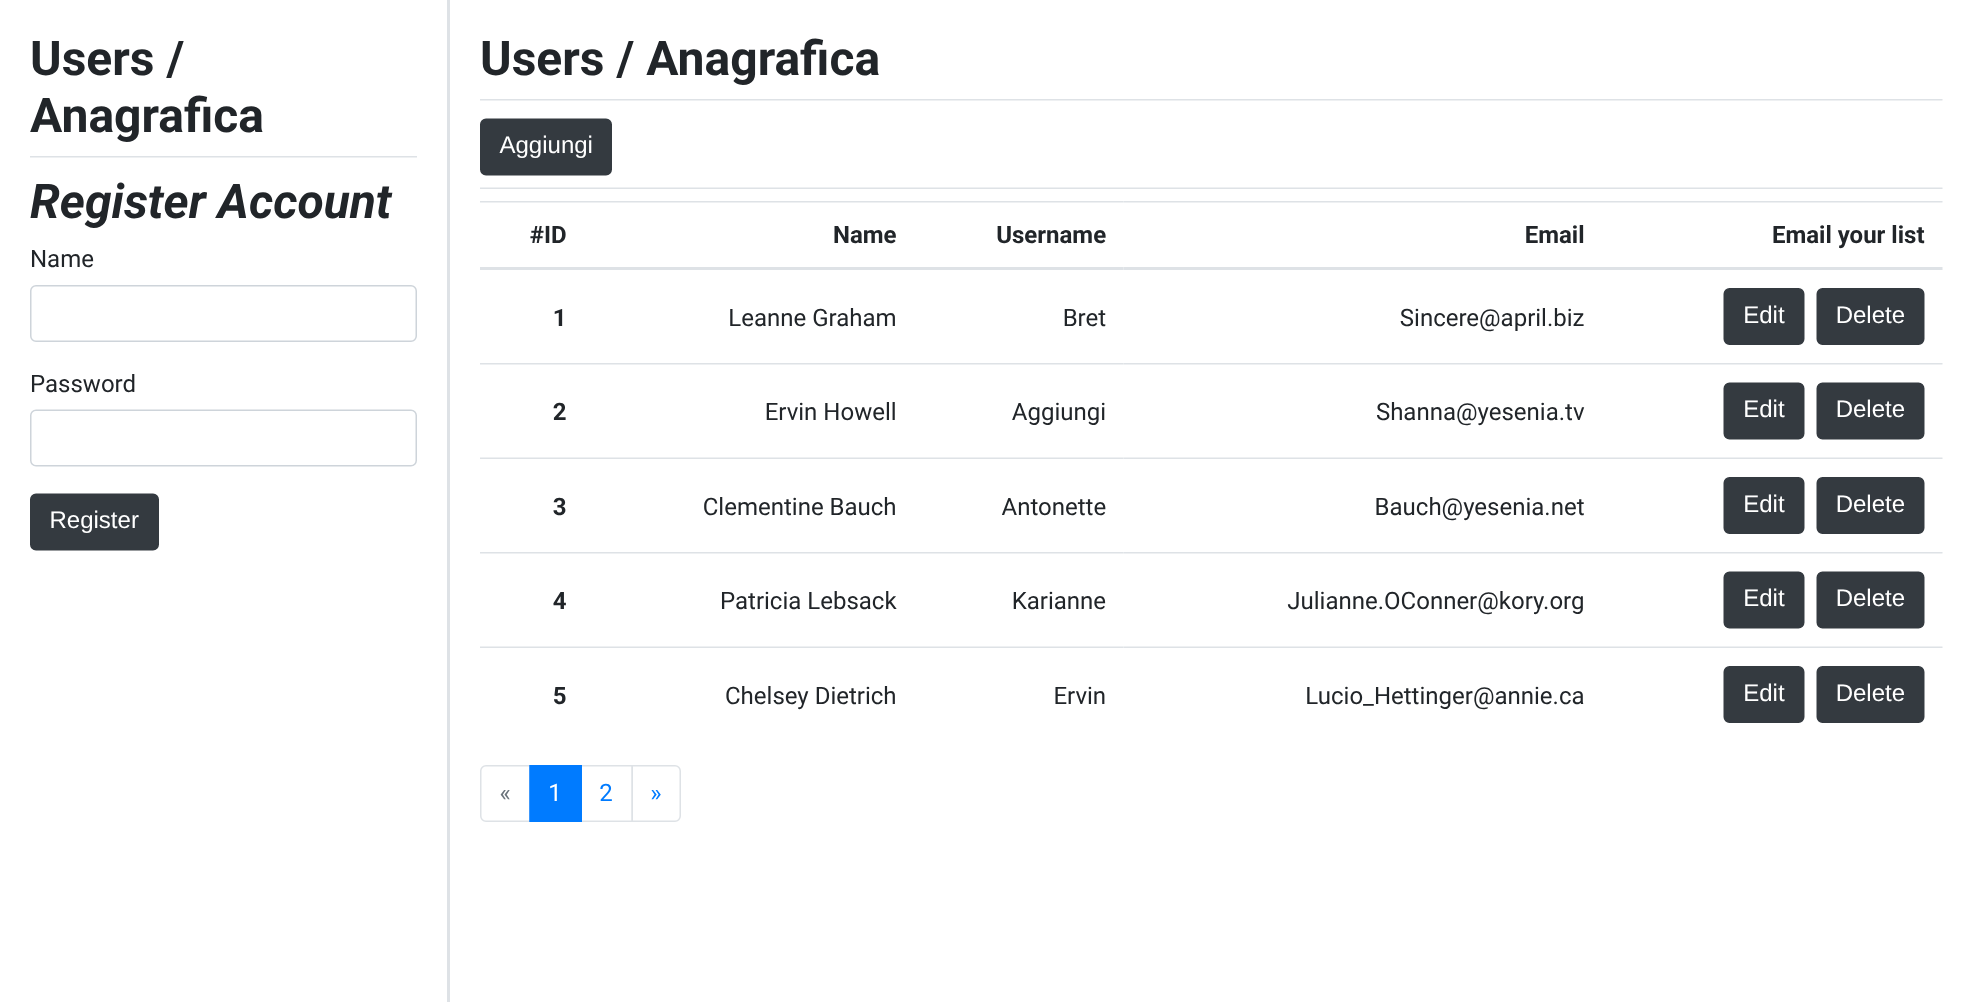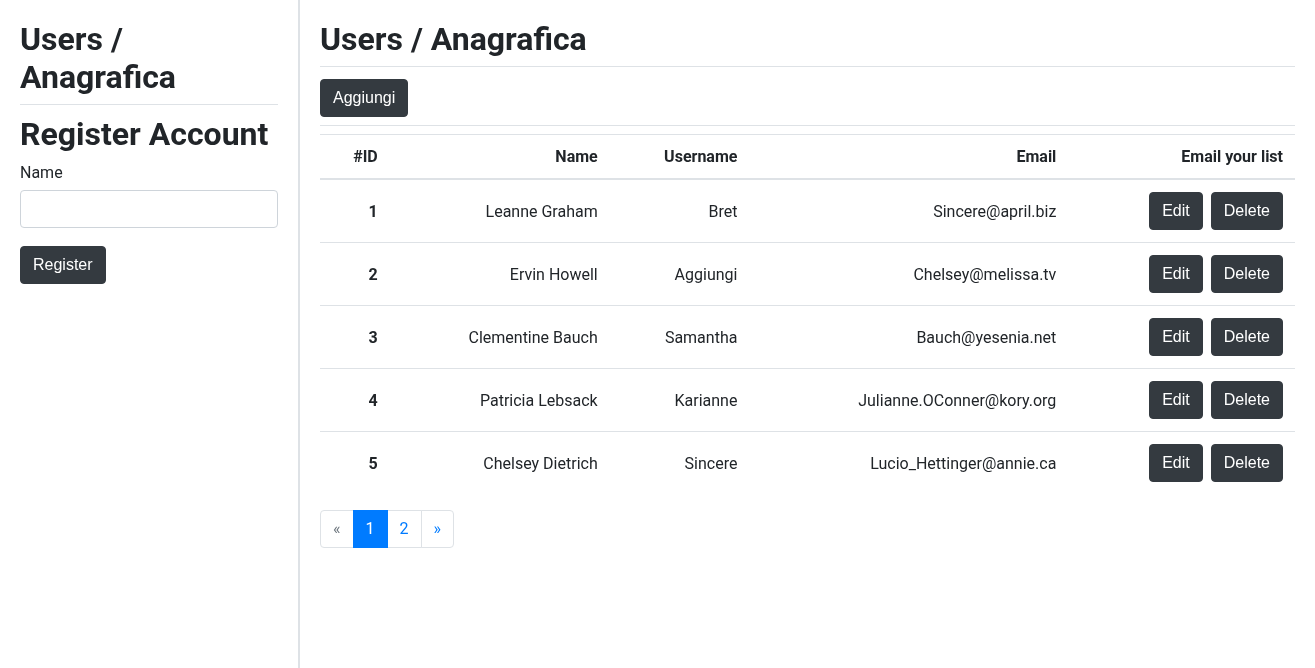--- a/index.html
+++ b/index.html
@@ -32,20 +32,21 @@
       padding-bottom: 8px;
       border-bottom: 1px solid #dee2e6;
     }
     .sidebar h1 {
       margin-bottom: 10px;
     }
     .sidebar h1:nth-of-type(2) {
       margin-top: 4px;
       border-bottom: none;
       padding-bottom: 0;
+      font-style: italic;
     }
     .form-group {
       margin-bottom: 18px;
     }
     .form-group label {
       display: block;
       margin-bottom: 8px;
       font-size: 1rem;
     }
     .form-control {
@@ -149,20 +150,24 @@
 
 <div class="sidebar">
   <h1>Users / Anagrafica</h1>
   <h1>Register Account</h1>
 
   <div class="form-group">
     <label>Name</label>
     <input type="text" class="form-control" style="">
   </div>
 
+  <div class="form-group">
+    <label>Password</label>
+    <input type="password" class="form-control" style="">
+  </div>
 
   <button class="btn btn-dark">Register</button>
 </div>
 
 <div class="main">
   <h1>Users / Anagrafica</h1>
 
   <div class="add-row">
     <button class="btn btn-dark">Aggiungi</button>
   </div>
@@ -185,50 +190,50 @@
           <td>Sincere@april.biz</td>
           <td class="actions-cell"><div class="btn-group">
               <button class="btn btn-dark">Edit</button>
               <button class="btn btn-dark">Delete</button>
             </div></td>
         </tr>
         <tr>
           <th>2</th>
           <td>Ervin Howell</td>
           <td>Aggiungi</td>
-          <td>Chelsey@melissa.tv</td>
+          <td>Shanna@yesenia.tv</td>
           <td class="actions-cell"><div class="btn-group">
               <button class="btn btn-dark">Edit</button>
               <button class="btn btn-dark">Delete</button>
             </div></td>
         </tr>
         <tr>
           <th>3</th>
           <td>Clementine Bauch</td>
-          <td>Samantha</td>
+          <td>Antonette</td>
           <td>Bauch@yesenia.net</td>
           <td class="actions-cell"><div class="btn-group">
               <button class="btn btn-dark">Edit</button>
               <button class="btn btn-dark">Delete</button>
             </div></td>
         </tr>
         <tr>
           <th>4</th>
           <td>Patricia Lebsack</td>
           <td>Karianne</td>
           <td>Julianne.OConner@kory.org</td>
           <td class="actions-cell"><div class="btn-group">
               <button class="btn btn-dark">Edit</button>
               <button class="btn btn-dark">Delete</button>
             </div></td>
         </tr>
         <tr>
           <th>5</th>
           <td>Chelsey Dietrich</td>
-          <td>Sincere</td>
+          <td>Ervin</td>
           <td>Lucio_Hettinger@annie.ca</td>
           <td class="actions-cell"><div class="btn-group">
               <button class="btn btn-dark">Edit</button>
               <button class="btn btn-dark">Delete</button>
             </div></td>
         </tr>
       </tbody>
   </table>
 
   <ul class="pagination" id="pagination">

